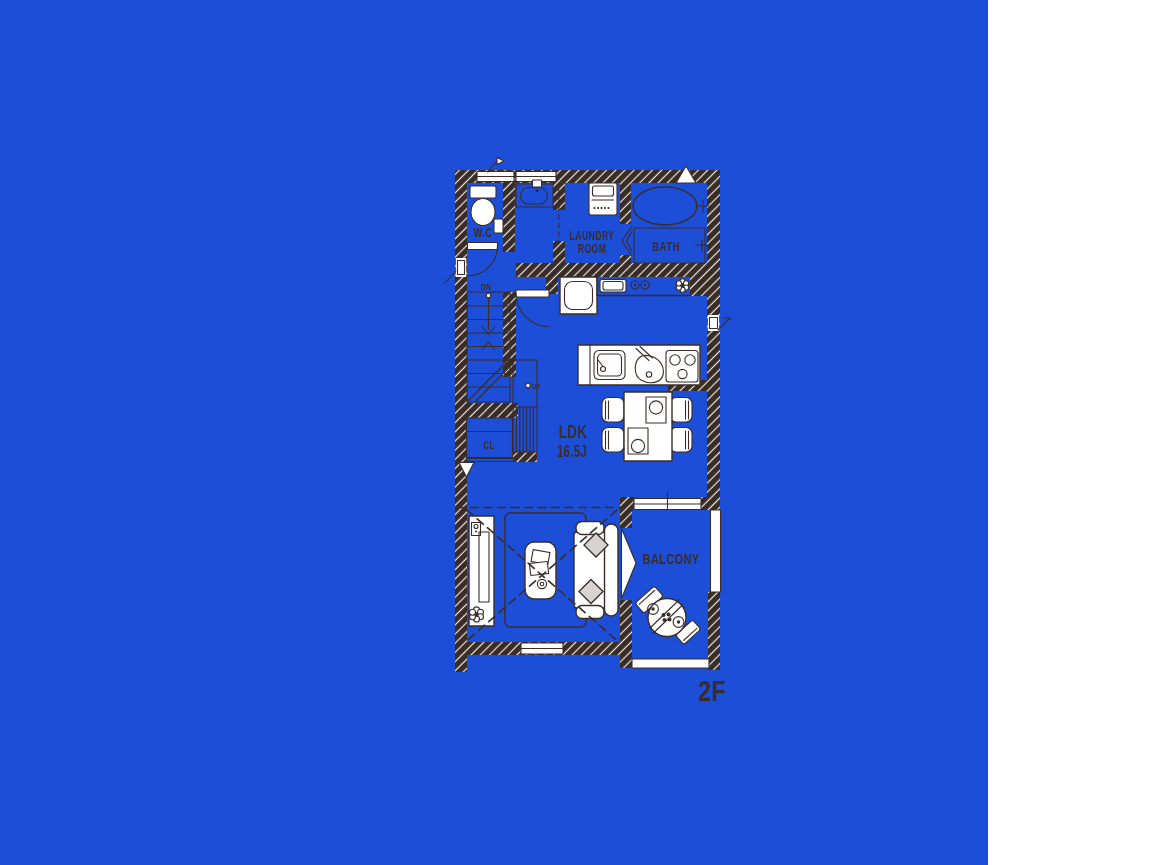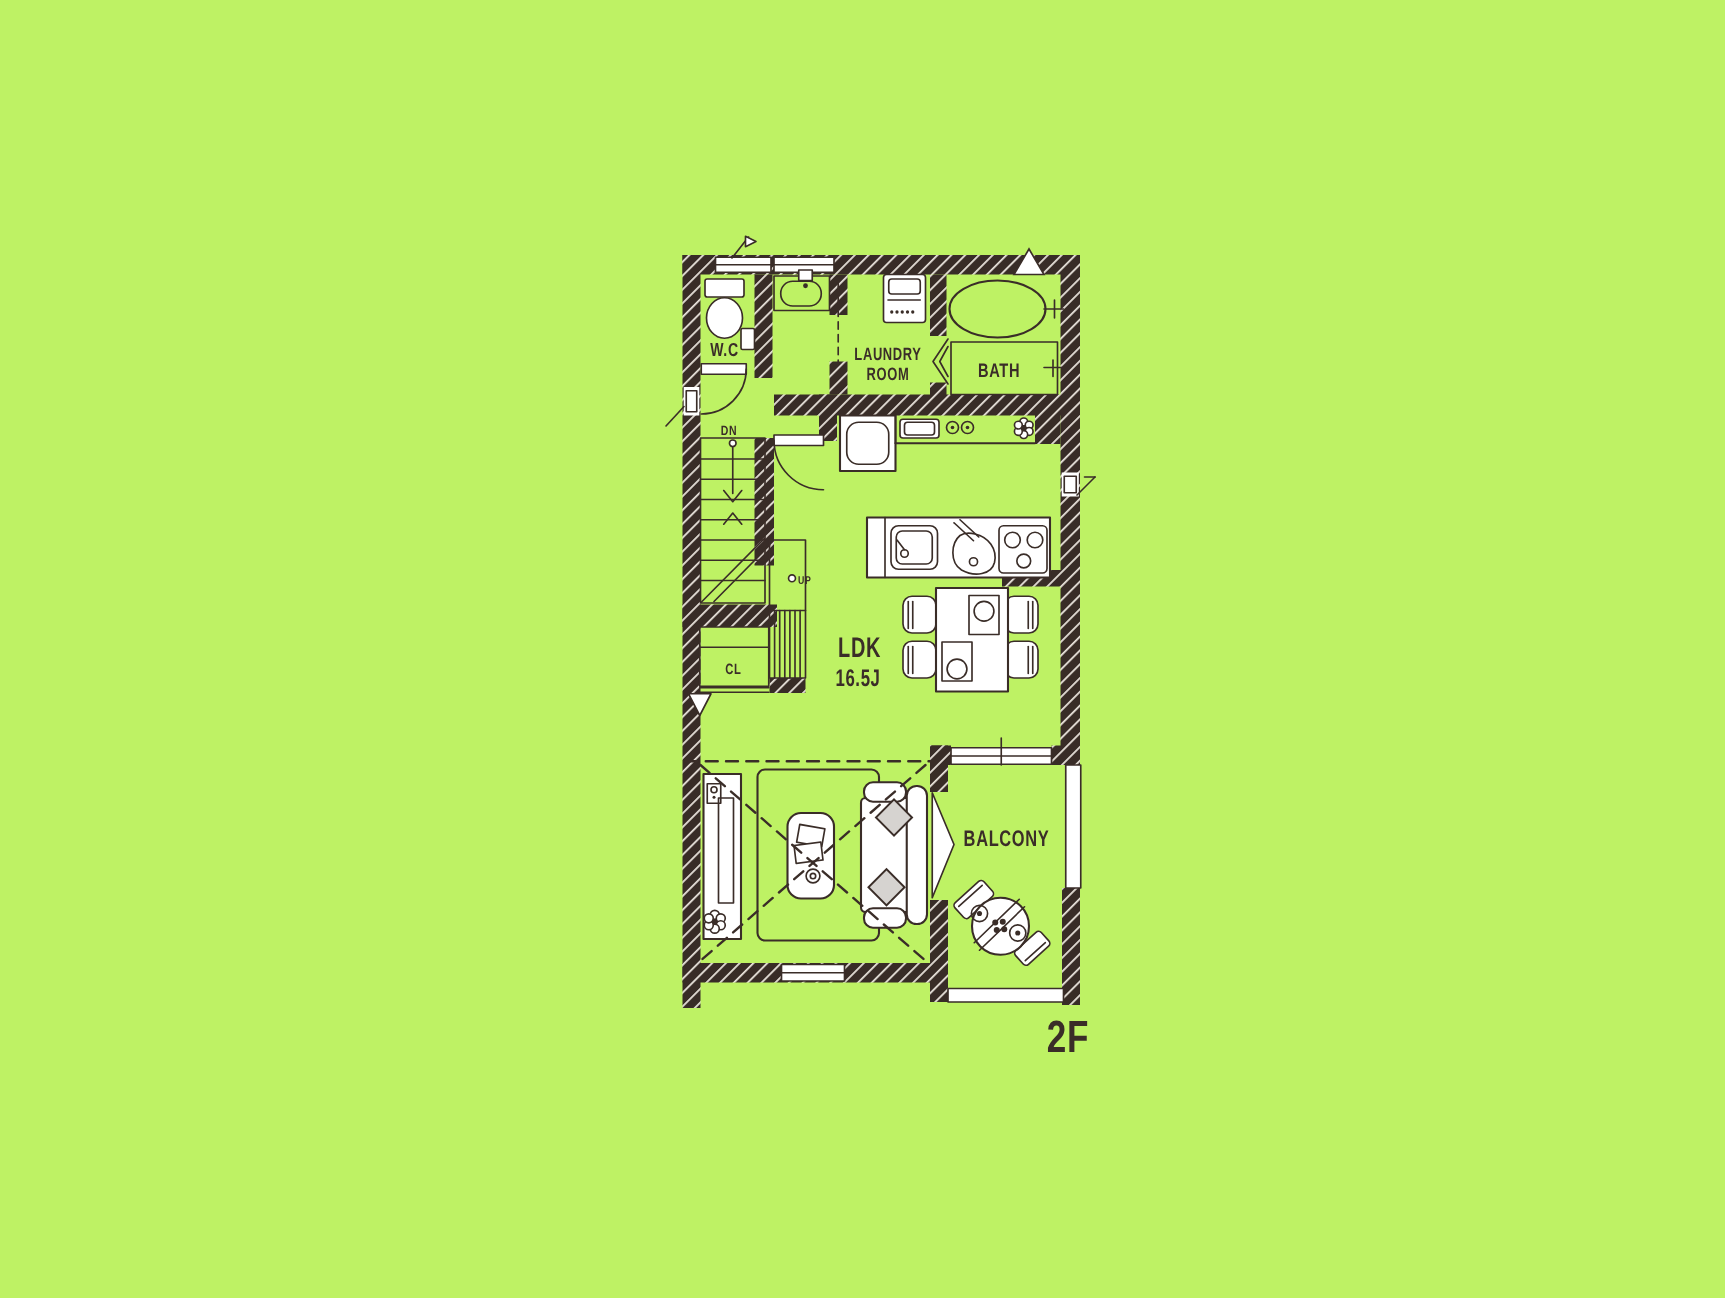--- a/index.html
+++ b/index.html
@@ -1,16 +1,16 @@
 <!DOCTYPE html>
 <html><head>
 <meta charset="utf-8">
 <style>
   html,body{margin:0;padding:0;background:#ffffff;}
-  .canvas{position:relative;width:1150px;height:865px;background:#bef264;overflow:hidden;}
+  .canvas{position:relative;width:988px;height:865px;background:#1d4ed8;overflow:hidden;}
   svg{position:absolute;left:0;top:0;}
   .s{fill:none;stroke:#3a2d28;stroke-width:1.4;stroke-linecap:round;stroke-linejoin:round;}
   .sf{fill:#ffffff;stroke:#3a2d28;stroke-width:1.4;stroke-linecap:round;stroke-linejoin:round;}
   .t{stroke-width:1.1;}
   .dash{stroke-dasharray:5 3.5;}
   .void{stroke-dasharray:8 5.5;stroke-width:1.6;}
   .ink{fill:#3a2d28;stroke:none;}
   .lbl{fill:#3a2d28;font-family:"Liberation Sans","DejaVu Sans",sans-serif;font-weight:700;letter-spacing:0.6px;}
 </style>
 </head>

